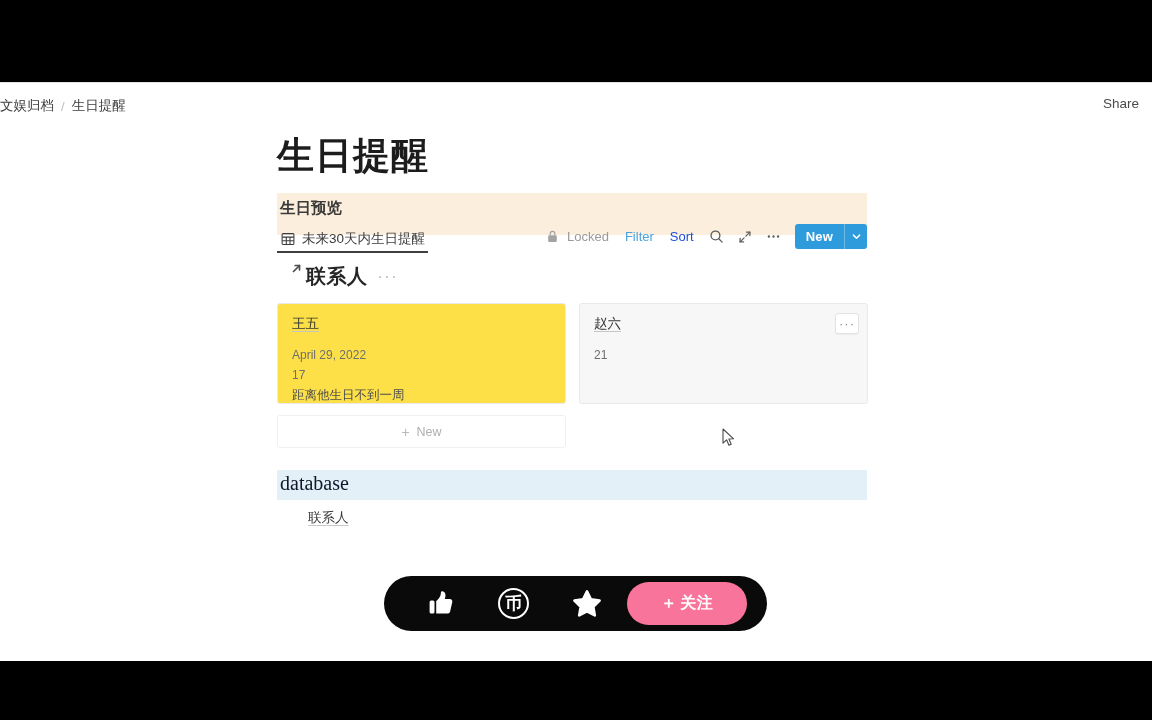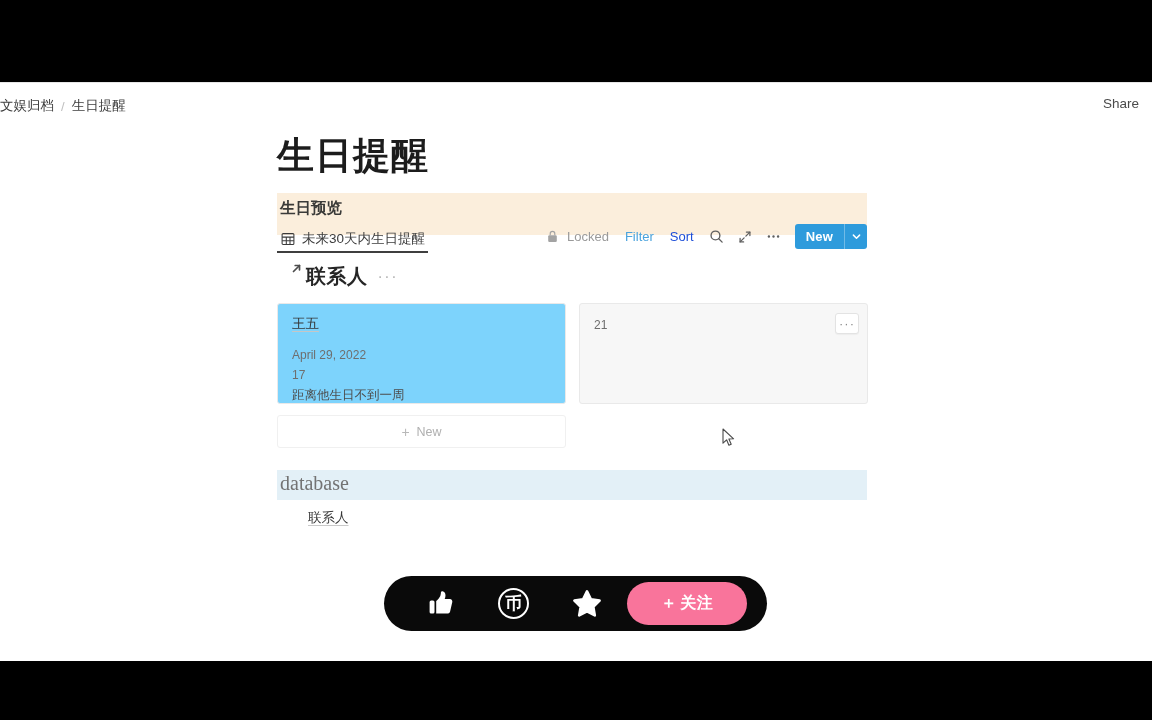--- a/index.html
+++ b/index.html
@@ -52,21 +52,21 @@
     font-size: 37px; font-weight: 700; color: #1c1c1c;
     letter-spacing: 1px; line-height: 1.2;
   }
 
   .hl-block {
     position: absolute; left: 277px; width: 590px;
     padding: 5px 0 5px 3px;
     font-size: 16px; font-weight: 700;
   }
   .hl-cream { top: 64px; height: 42px; background: #fbeedc; color: #3a3a38; font-size: 15.5px; }
-  .hl-blue  { top: 341px; height: 30px; background: #e3f0f7; color: #737373; font-size: 20px; font-weight: 400; font-family: "Liberation Serif", "DejaVu Serif", serif; padding-top: 2px; }
+  .hl-blue  { top: 341px; height: 30px; background: #e3f0f7; color: #0f172a; font-size: 20px; font-weight: 400; font-family: "Liberation Serif", "DejaVu Serif", serif; padding-top: 2px; }
 
   
   .db-toolbar {
     position: absolute; left: 277px; top: 97px; width: 590px; height: 28px;
   }
   .db-tab {
     position: absolute; left: 0; top: 0;
     display: flex; align-items: center; gap: 7px;
     height: 27px; padding: 0 3px 0 4px;
     border-bottom: 2px solid #3f3f3f;
@@ -109,21 +109,21 @@
     position: absolute; left: 277px; top: 134px;
     display: flex; align-items: center; gap: 8px;
   }
   .gal-emoji { width: 21px; height: 21px; position: relative; display: block; }
   .gal-title { font-size: 20px; font-weight: 700; color: #262626; letter-spacing: .5px; }
   .gal-dots { color: #b5b5b5; font-size: 16px; letter-spacing: 1.5px; cursor: pointer; padding: 0 2px; }
 
   .cards { position: absolute; left: 277px; top: 174px; width: 591px; }
   .card {
     position: absolute; top: 0; width: 289px;
-    border: 1px solid #e9e9e9; border-radius: 3px; background: #7dd3fc;
+    border: 1px solid #e9e9e9; border-radius: 3px; background: #fde047;
     padding: 11px 14px 13px 14px; cursor: pointer;
   }
   .card.c1 { left: 0; height: 101px; }
   .card.c2 { left: 302px; height: 101px; background: #f7f7f7; }
   .card-title {
     font-size: 13.5px; color: #353535; text-decoration: underline;
     text-decoration-color: #c6c6c6; text-underline-offset: 3px;
     margin-bottom: 12px;
   }
   .card-line { font-size: 12px; color: #6e6e6e; line-height: 20px; }
@@ -328,20 +328,21 @@
     <div class="cards">
 
       <div class="card c1">
         <div class="card-title">王五</div>
         <div class="card-line">April 29, 2022</div>
         <div class="card-line">17</div>
         <div class="card-line cjk">距离他生日不到一周</div>
       </div>
 
       <div class="card c2">
+        <div class="card-title">赵六</div>
         <div class="card-line">21</div>
         <div class="card-dots">···</div>
       </div>
 
     </div>
 
     <div class="new-row">
       <span class="plus">+</span>
       <span>New</span>
     </div>

